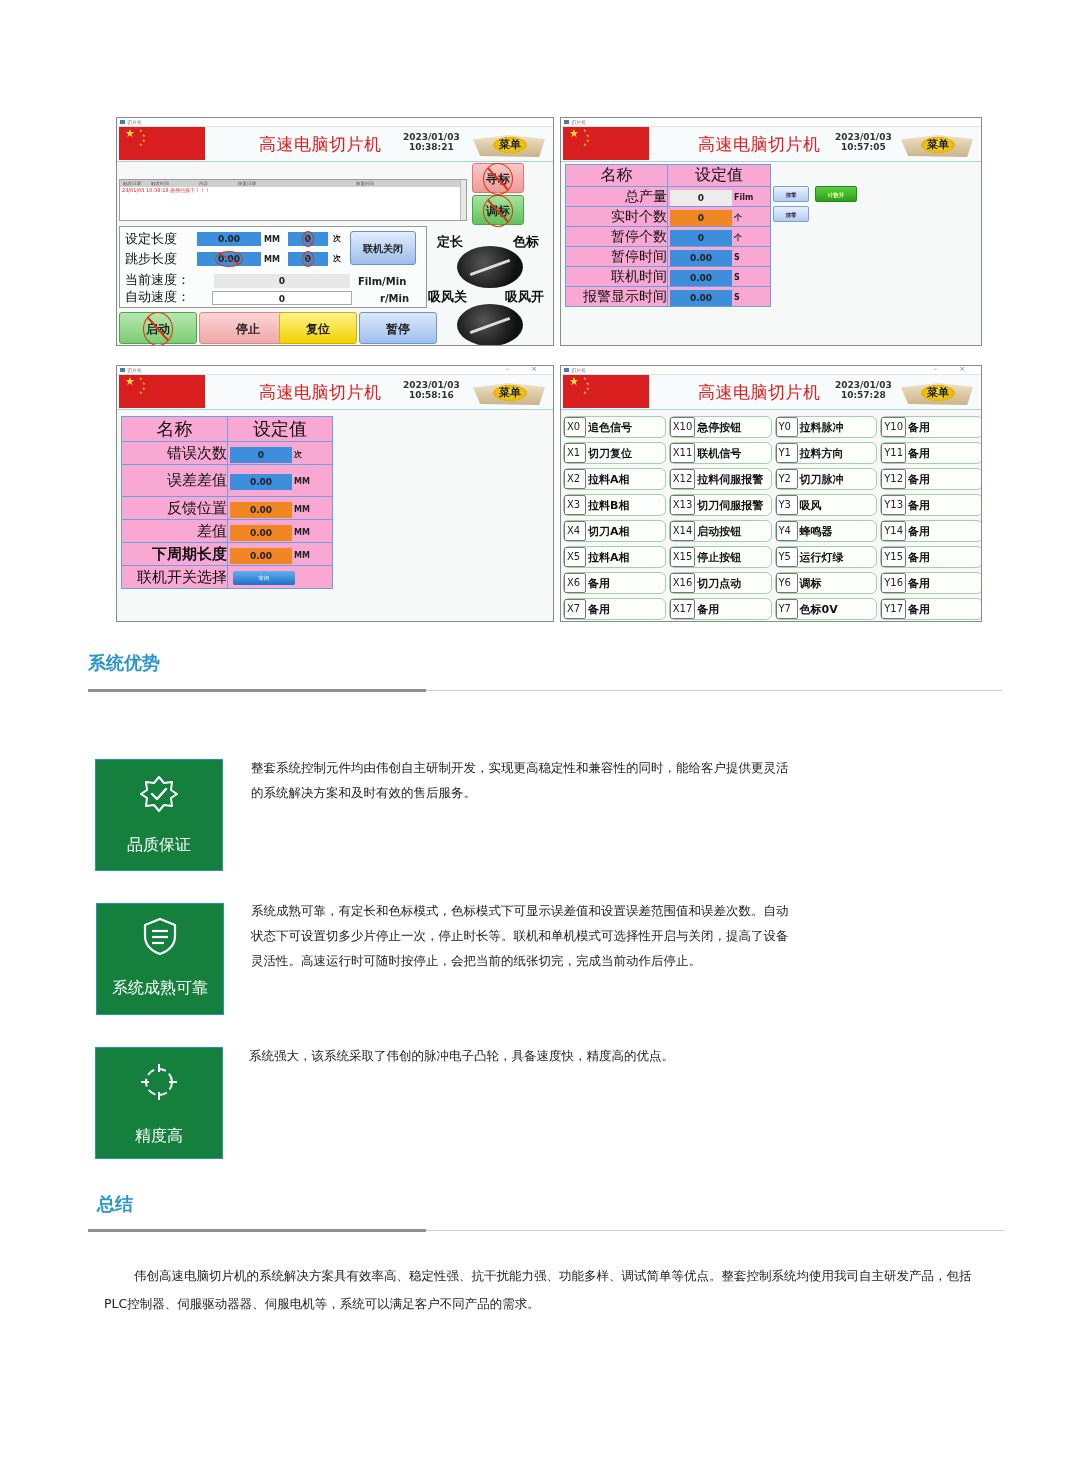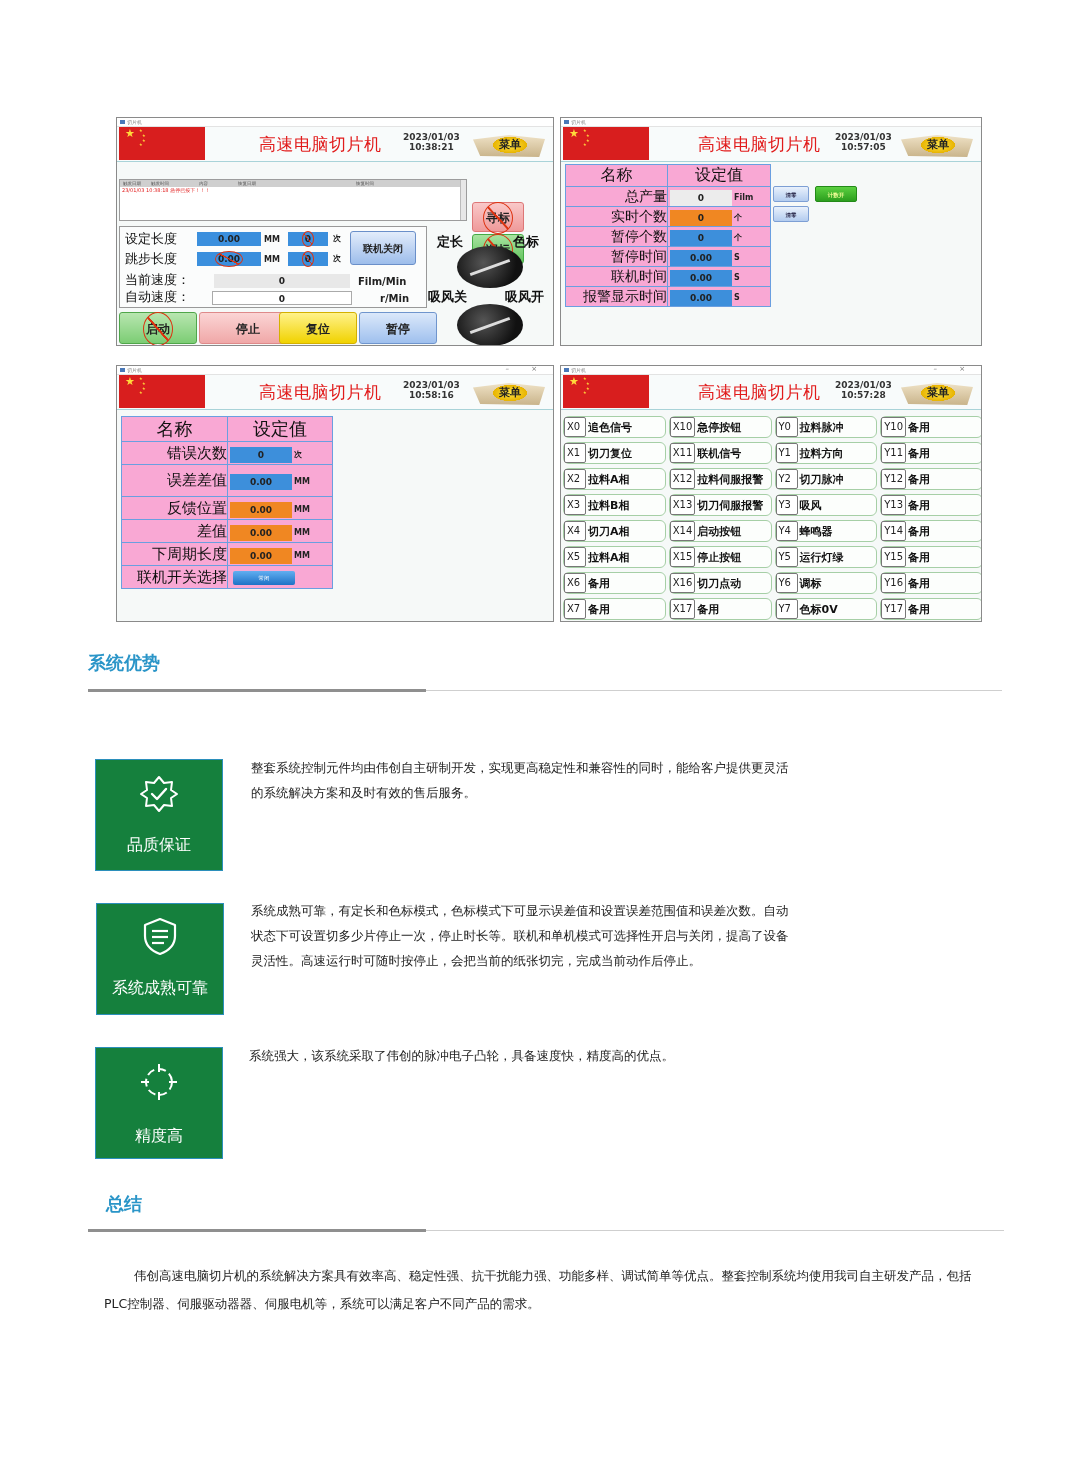--- a/index.html
+++ b/index.html
@@ -21,21 +21,21 @@
   .menu-btn { position: absolute; right: 8px; top: 6px; width: 72px; height: 26px; }
   .menu-btn .env { position: absolute; left: 0; top: 2px; width: 72px; height: 22px; background: linear-gradient(#efe2c6, #c9b48b); clip-path: polygon(0 20%, 50% 0, 100% 18%, 92% 100%, 10% 95%); }
   .menu-btn .lbl { position: absolute; left: 20px; top: 4px; width: 34px; height: 16px; background: radial-gradient(#ffe54a, #e8b400 70%, transparent 72%); font-size: 11px; color: #222; text-align: center; line-height: 16px; font-weight: bold; }
 
   
   .w1-alarm-title { position: absolute; left: 142px; top: 60px; font-size: 14px; color: #e11b1b; }
   .alarm-box { position: absolute; left: 2px; top: 61px; width: 348px; height: 42px; background: #fff; border: 1px solid #9c9c9c; }
   .alarm-head { height: 7px; background: #cfcfcf; font-size: 4.5px; color: #555; display: flex; gap: 10px; padding-left: 3px; line-height: 7px; white-space: nowrap; }
   .alarm-row { font-size: 5px; color: #e11b1b; padding-left: 2px; line-height: 7px; white-space: nowrap; }
   .alarm-scroll { position: absolute; right: 0; top: 0; width: 6px; height: 40px; background: #e7e7e7; border-left: 1px solid #bbb; }
-  .side-btn { position: absolute; left: 355px; width: 52px; height: 30px; border-radius: 3px; font-size: 12px; font-weight: bold; text-align: center; line-height: 30px; color: #222; margin-top: 39px; }
+  .side-btn { position: absolute; left: 355px; width: 52px; height: 30px; border-radius: 3px; font-size: 12px; font-weight: bold; text-align: center; line-height: 30px; color: #222; }
   .side-btn.red { top: 45px; background: linear-gradient(#f9c8c8, #ef9a9a); border: 1px solid #d77; }
   .side-btn.green { top: 77px; background: linear-gradient(#a8e3a0, #5fc35a); border: 1px solid #4a4; }
   .no-circle { display: inline-block; position: relative; }
   .no-circle::after { content: ""; position: absolute; left: -3px; top: -1px; right: -3px; bottom: -1px; border: 1.5px solid #d31; border-radius: 50%; background: linear-gradient(to top right, transparent 47%, #d31 48%, #d31 52%, transparent 53%); }
   .params-box { position: absolute; left: 2px; top: 108px; width: 308px; height: 82px; border: 1px solid #999; background: #fbfcfc; }
   .prm { position: absolute; font-size: 13px; color: #111; white-space: nowrap; }
   .vbox { position: absolute; height: 14px; font-size: 9px; text-align: center; line-height: 14px; color: #222; font-weight: bold; }
   .vbox.blue { background: #3b8fdd; }
   .vbox.gray { background: #e8e8e8; }
   .vbox.white { background: #fff; border: 1px solid #aaa; }
@@ -264,21 +264,21 @@
           </tr>
       <tr style="height:23px;">
             <td class="n" style="font-size:15px;">反馈位置</td>
             <td><span class="cell-v orange">0.00</span><span class="cell-u">MM</span></td>
           </tr>
       <tr style="height:23px;">
             <td class="n" style="font-size:15px;">差值</td>
             <td><span class="cell-v orange">0.00</span><span class="cell-u">MM</span></td>
           </tr>
       <tr style="height:23px;">
-            <td class="n" style="font-size:15px;">下周期长度</td>
+            <td class="n" style="font-size:15px;font-weight:bold;">下周期长度</td>
             <td><span class="cell-v orange">0.00</span><span class="cell-u">MM</span></td>
           </tr>
       <tr style="height:23px;">
             <td class="n" style="font-size:15px;">联机开关选择</td>
             <td><span class="nc-btn">常闭</span></td>
           </tr>
     </tbody>
       </table>
   </div>
 
@@ -467,18 +467,18 @@
       <circle cx="20" cy="20" r="13" fill="none" stroke="#fff" stroke-width="2" stroke-dasharray="8 4"></circle>
       <line x1="20" y1="2" x2="20" y2="10" stroke="#fff" stroke-width="2"></line>
       <line x1="20" y1="30" x2="20" y2="38" stroke="#fff" stroke-width="2"></line>
       <line x1="2" y1="20" x2="10" y2="20" stroke="#fff" stroke-width="2"></line>
       <line x1="30" y1="20" x2="38" y2="20" stroke="#fff" stroke-width="2"></line>
     </svg>
     <div class="t" style="top:78px;">精度高</div>
   </div>
   <div class="feat-text" style="left:249px; top:1043px; width:540px;">系统强大，该系统采取了伟创的脉冲电子凸轮，具备速度快，精度高的优点。</div>
 
-  <div class="sec-title" style="left:97px; top:1192px;margin-left:9px;">总结</div>
+  <div class="sec-title" style="left:97px; top:1192px;">总结</div>
   <div class="sec-rule-dark" style="left:88px; top:1229px; width:338px;"></div>
   <div class="sec-rule-light" style="left:426px; top:1230px; width:578px;"></div>
   <div class="summary">伟创高速电脑切片机的系统解决方案具有效率高、稳定性强、抗干扰能力强、功能多样、调试简单等优点。整套控制系统均使用我司自主研发产品，包括PLC控制器、伺服驱动器器、伺服电机等，系统可以满足客户不同产品的需求。</div>
 
 </div>
 
 </body></html>

